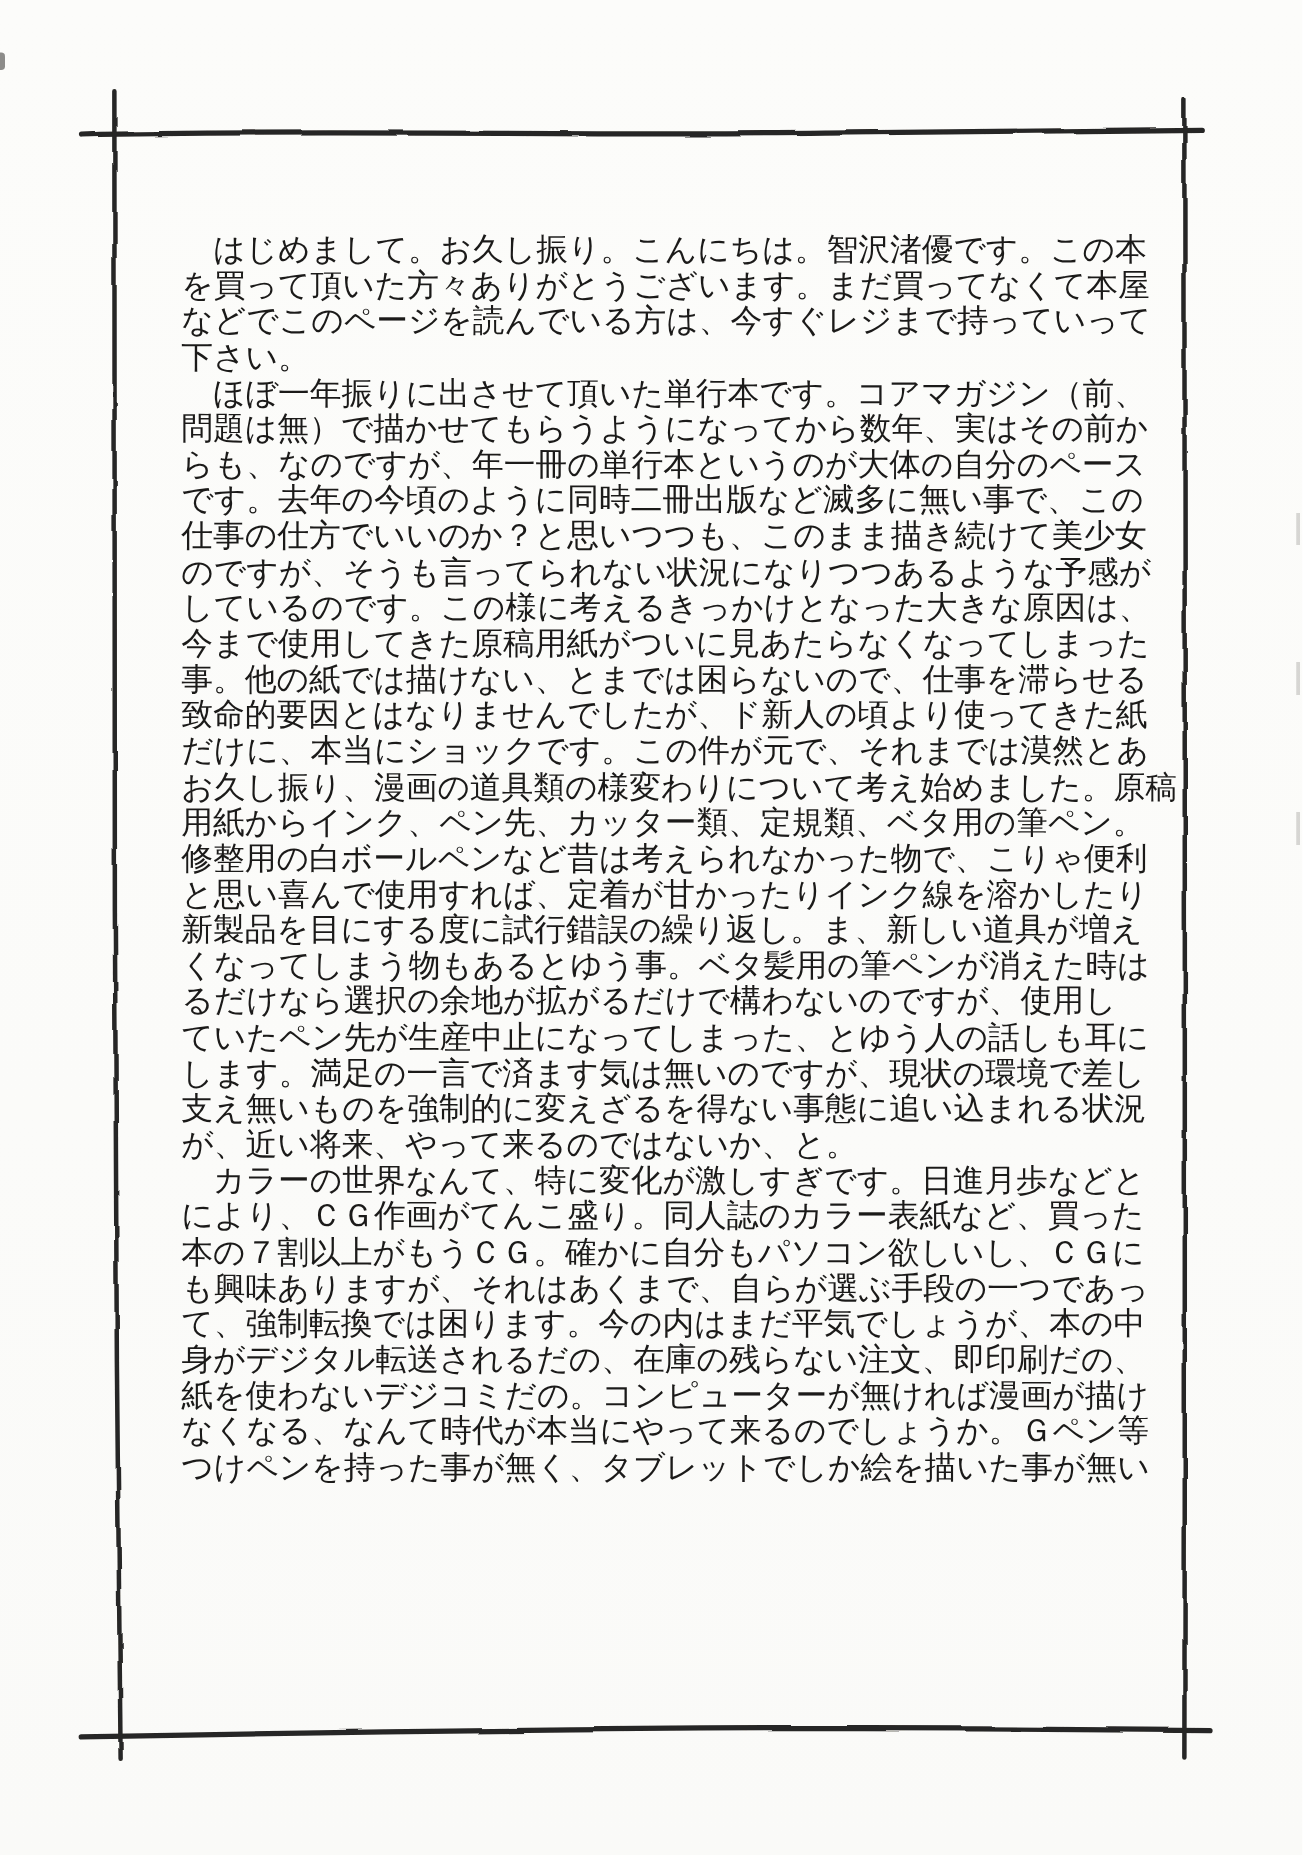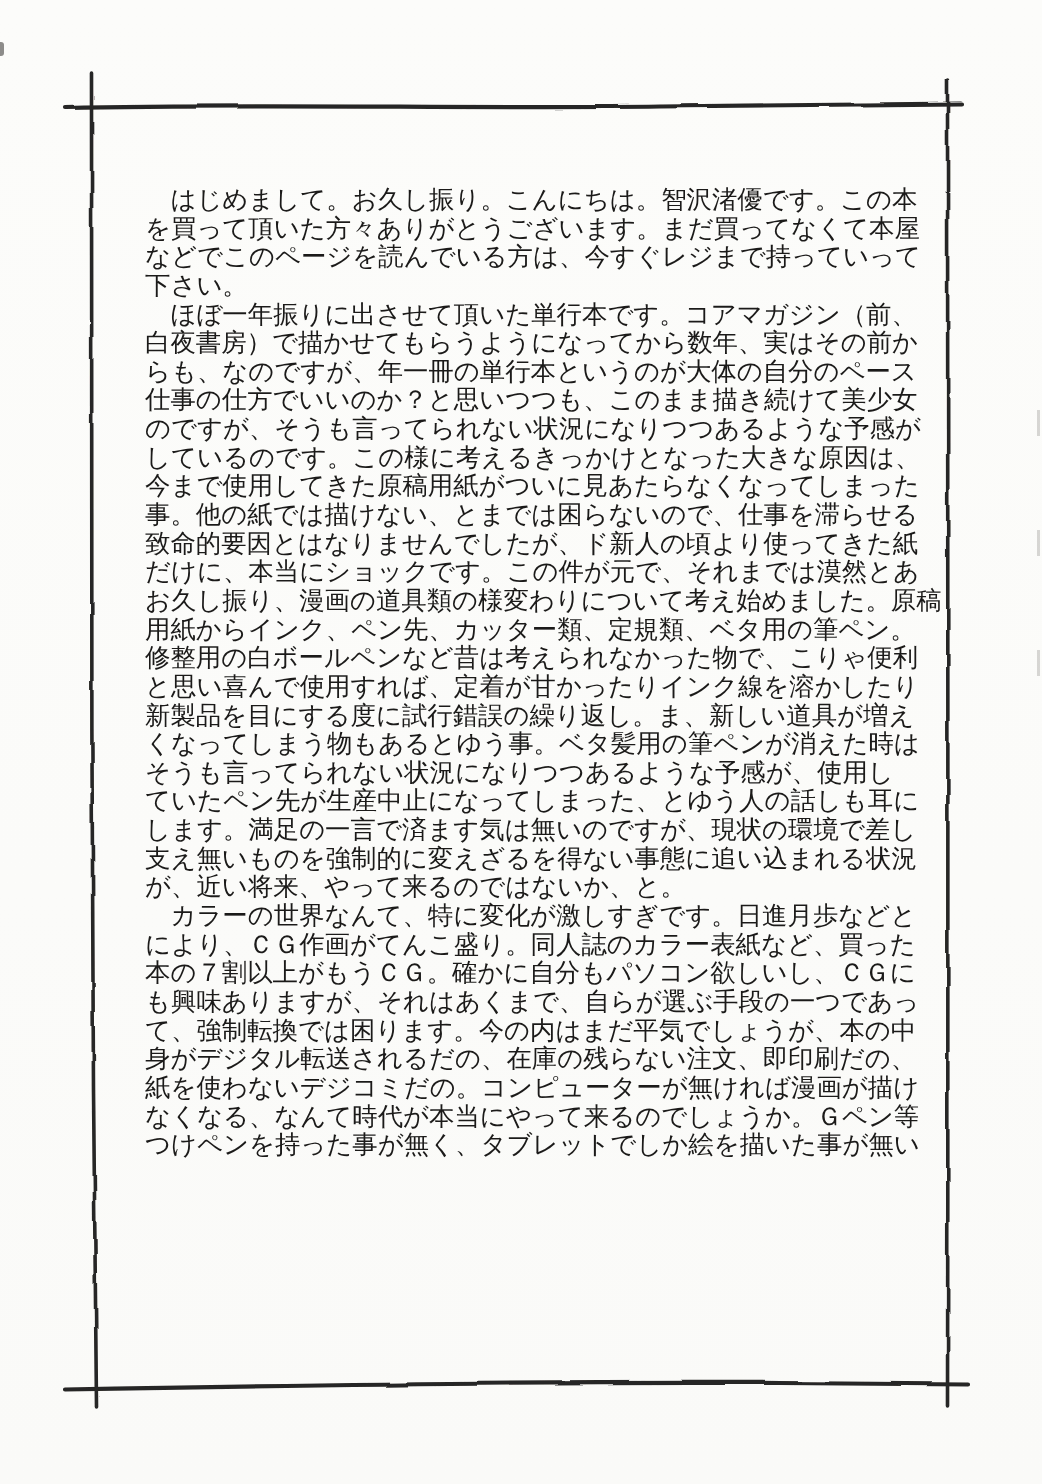--- a/index.html
+++ b/index.html
@@ -91,36 +91,37 @@
       <path d="M 947.5 80 C 945 350, 949.8 850, 947.8 1200 C 947.2 1300, 947.4 1360, 947.5 1406" stroke-width="3.6"></path>
     </g>
   </svg>
 
   <div class="textblock">
       <div class="line">　はじめまして。お久し振り。こんにちは。智沢渚優です。この本</div>
       <div class="line">を買って頂いた方々ありがとうございます。まだ買ってなくて本屋</div>
       <div class="line">などでこのページを読んでいる方は、今すぐレジまで持っていって</div>
       <div class="line">下さい。</div>
       <div class="line">　ほぼ一年振りに出させて頂いた単行本です。コアマガジン（前、</div>
-      <div class="line">白夜書房）で描かせてもらうようになってから数年、実はその前か</div>
+      <div class="line">問題は無）で描かせてもらうようになってから数年、実はその前か</div>
       <div class="line">らも、なのですが、年一冊の単行本というのが大体の自分のペース</div>
+      <div class="line">です。去年の今頃のように同時二冊出版など滅多に無い事で、この</div>
       <div class="line">仕事の仕方でいいのか？と思いつつも、このまま描き続けて美少女</div>
       <div class="line">のですが、そうも言ってられない状況になりつつあるような予感が</div>
       <div class="line">しているのです。この様に考えるきっかけとなった大きな原因は、</div>
       <div class="line">今まで使用してきた原稿用紙がついに見あたらなくなってしまった</div>
       <div class="line">事。他の紙では描けない、とまでは困らないので、仕事を滞らせる</div>
       <div class="line">致命的要因とはなりませんでしたが、ド新人の頃より使ってきた紙</div>
       <div class="line">だけに、本当にショックです。この件が元で、それまでは漠然とあ</div>
       <div class="line">お久し振り、漫画の道具類の様変わりについて考え始めました。原稿</div>
       <div class="line">用紙からインク、ペン先、カッター類、定規類、ベタ用の筆ペン。</div>
       <div class="line">修整用の白ボールペンなど昔は考えられなかった物で、こりゃ便利</div>
       <div class="line">と思い喜んで使用すれば、定着が甘かったりインク線を溶かしたり</div>
       <div class="line">新製品を目にする度に試行錯誤の繰り返し。ま、新しい道具が増え</div>
       <div class="line">くなってしまう物もあるとゆう事。ベタ髪用の筆ペンが消えた時は</div>
-      <div class="line">そうも言ってられない状況になりつつあるような予感が、使用し</div>
+      <div class="line">るだけなら選択の余地が拡がるだけで構わないのですが、使用し</div>
       <div class="line">ていたペン先が生産中止になってしまった、とゆう人の話しも耳に</div>
       <div class="line">します。満足の一言で済ます気は無いのですが、現状の環境で差し</div>
       <div class="line">支え無いものを強制的に変えざるを得ない事態に追い込まれる状況</div>
       <div class="line">が、近い将来、やって来るのではないか、と。</div>
       <div class="line">　カラーの世界なんて、特に変化が激しすぎです。日進月歩などと</div>
       <div class="line">により、ＣＧ作画がてんこ盛り。同人誌のカラー表紙など、買った</div>
       <div class="line">本の７割以上がもうＣＧ。確かに自分もパソコン欲しいし、ＣＧに</div>
       <div class="line">も興味ありますが、それはあくまで、自らが選ぶ手段の一つであっ</div>
       <div class="line">て、強制転換では困ります。今の内はまだ平気でしょうが、本の中</div>
       <div class="line">身がデジタル転送されるだの、在庫の残らない注文、即印刷だの、</div>

